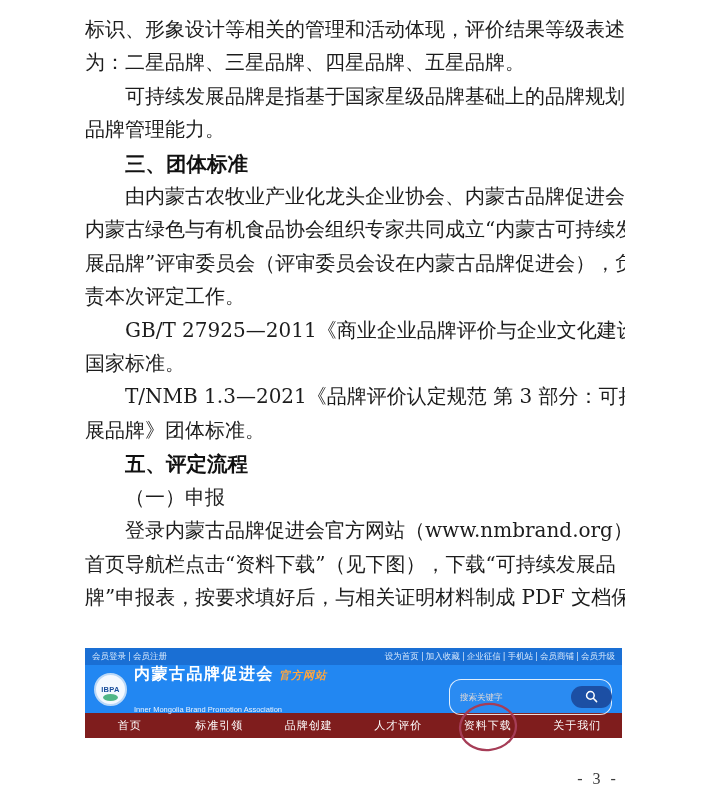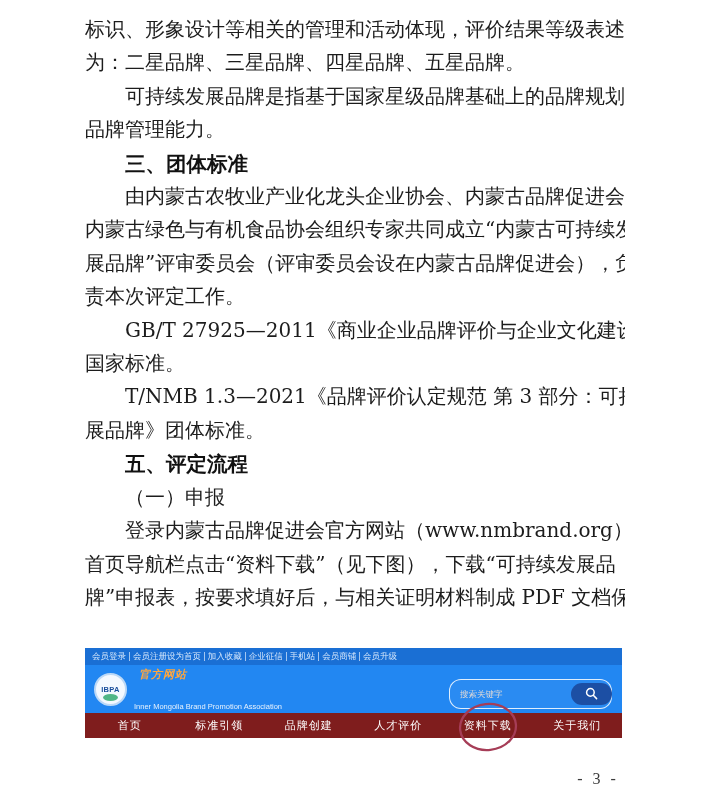--- a/index.html
+++ b/index.html
@@ -20,21 +20,21 @@
     font-weight:bold; padding-left:40px; font-size:20.5px; color:#111;
   }
   .dline.sub { padding-left:40px; }
   
   .shot {
     position:absolute; left:85px; top:648px; width:537px; height:90px;
     font-family:"Liberation Sans","DejaVu Sans",sans-serif;
   }
   .topbar {
     height:17px; background:#1a6fd4; color:#d7e8fc; font-size:8.5px;
-    display:flex; align-items:center; padding:0 7px;
+    display:flex; justify-content:space-between; align-items:center; padding:0 7px;
     white-space:nowrap; overflow:hidden;
   }
   .whead { position:relative; height:48px; background:#2287f2; display:flex; align-items:center; }
   .logo-circle {
     position:relative; width:33px; height:33px; border-radius:50%;
     background:#f4f9ff; border:2px solid #bcd9f7; margin-left:9px; flex:0 0 auto;
     display:flex; align-items:center; justify-content:center;
     color:#1a4f9c; font-size:7.5px; font-weight:bold; letter-spacing:0.3px;
   }
   .logo-circle .globe {
@@ -44,21 +44,21 @@
   .logo-text { margin-left:7px; color:#fff; }
   .logo-title { font-size:16px; font-weight:bold; letter-spacing:1.5px; display:flex; align-items:baseline; white-space:nowrap; }
   .logo-suffix {
     color:#ffa63e; font-size:11px; font-style:italic; margin-left:5px;
     font-family:"DejaVu Serif",serif; font-weight:bold; letter-spacing:1px;
   }
   .logo-sub { font-size:7.5px; color:#e6f1fd; margin-top:20px; white-space:nowrap; }
   .badge { position:absolute; left:253px; top:2px; width:72px; text-align:center; }
   .badge-label { color:#ffffff; font-size:8px; margin-top:0px; letter-spacing:0.5px; }
   .searchbar {
-    position:absolute; right:10px; top:14px; width:163px; height:30px;
+    position:absolute; right:10px; top:14px; width:163px; height:36px;
     border:1px solid rgba(255,255,255,0.85); border-radius:12px;
     display:flex; align-items:center; background:rgba(255,255,255,0.04);
   }
   .sinput {
     flex:1; min-width:0; background:transparent; border:none; outline:none;
     color:#fff; font-size:8.5px; padding-left:10px;
     font-family:"Liberation Sans",sans-serif;
   }
   .sinput::placeholder { color:rgba(255,230,210,0.85); }
   .sbtn {
@@ -115,20 +115,21 @@
       <span>设为首页 | 加入收藏 | 企业征信 | 手机站 | 会员商铺 | 会员升级</span>
     </div>
 
     <div class="whead">
       <div class="logo-circle">
         <span>IBPA</span>
         <span class="globe"></span>
       </div>
       <div class="logo-text">
         <div class="logo-title">
+          <span>内蒙古品牌促进会</span>
           <span class="logo-suffix">官方网站</span>
         </div>
         <div class="logo-sub">Inner Mongolia Brand Promotion Association</div>
       </div>
 
 
       <div class="searchbar">
         <input class="sinput" type="text" placeholder="搜索关键字" style="">
         <span class="sbtn">
           <svg width="13" height="13" viewBox="0 0 13 13">

